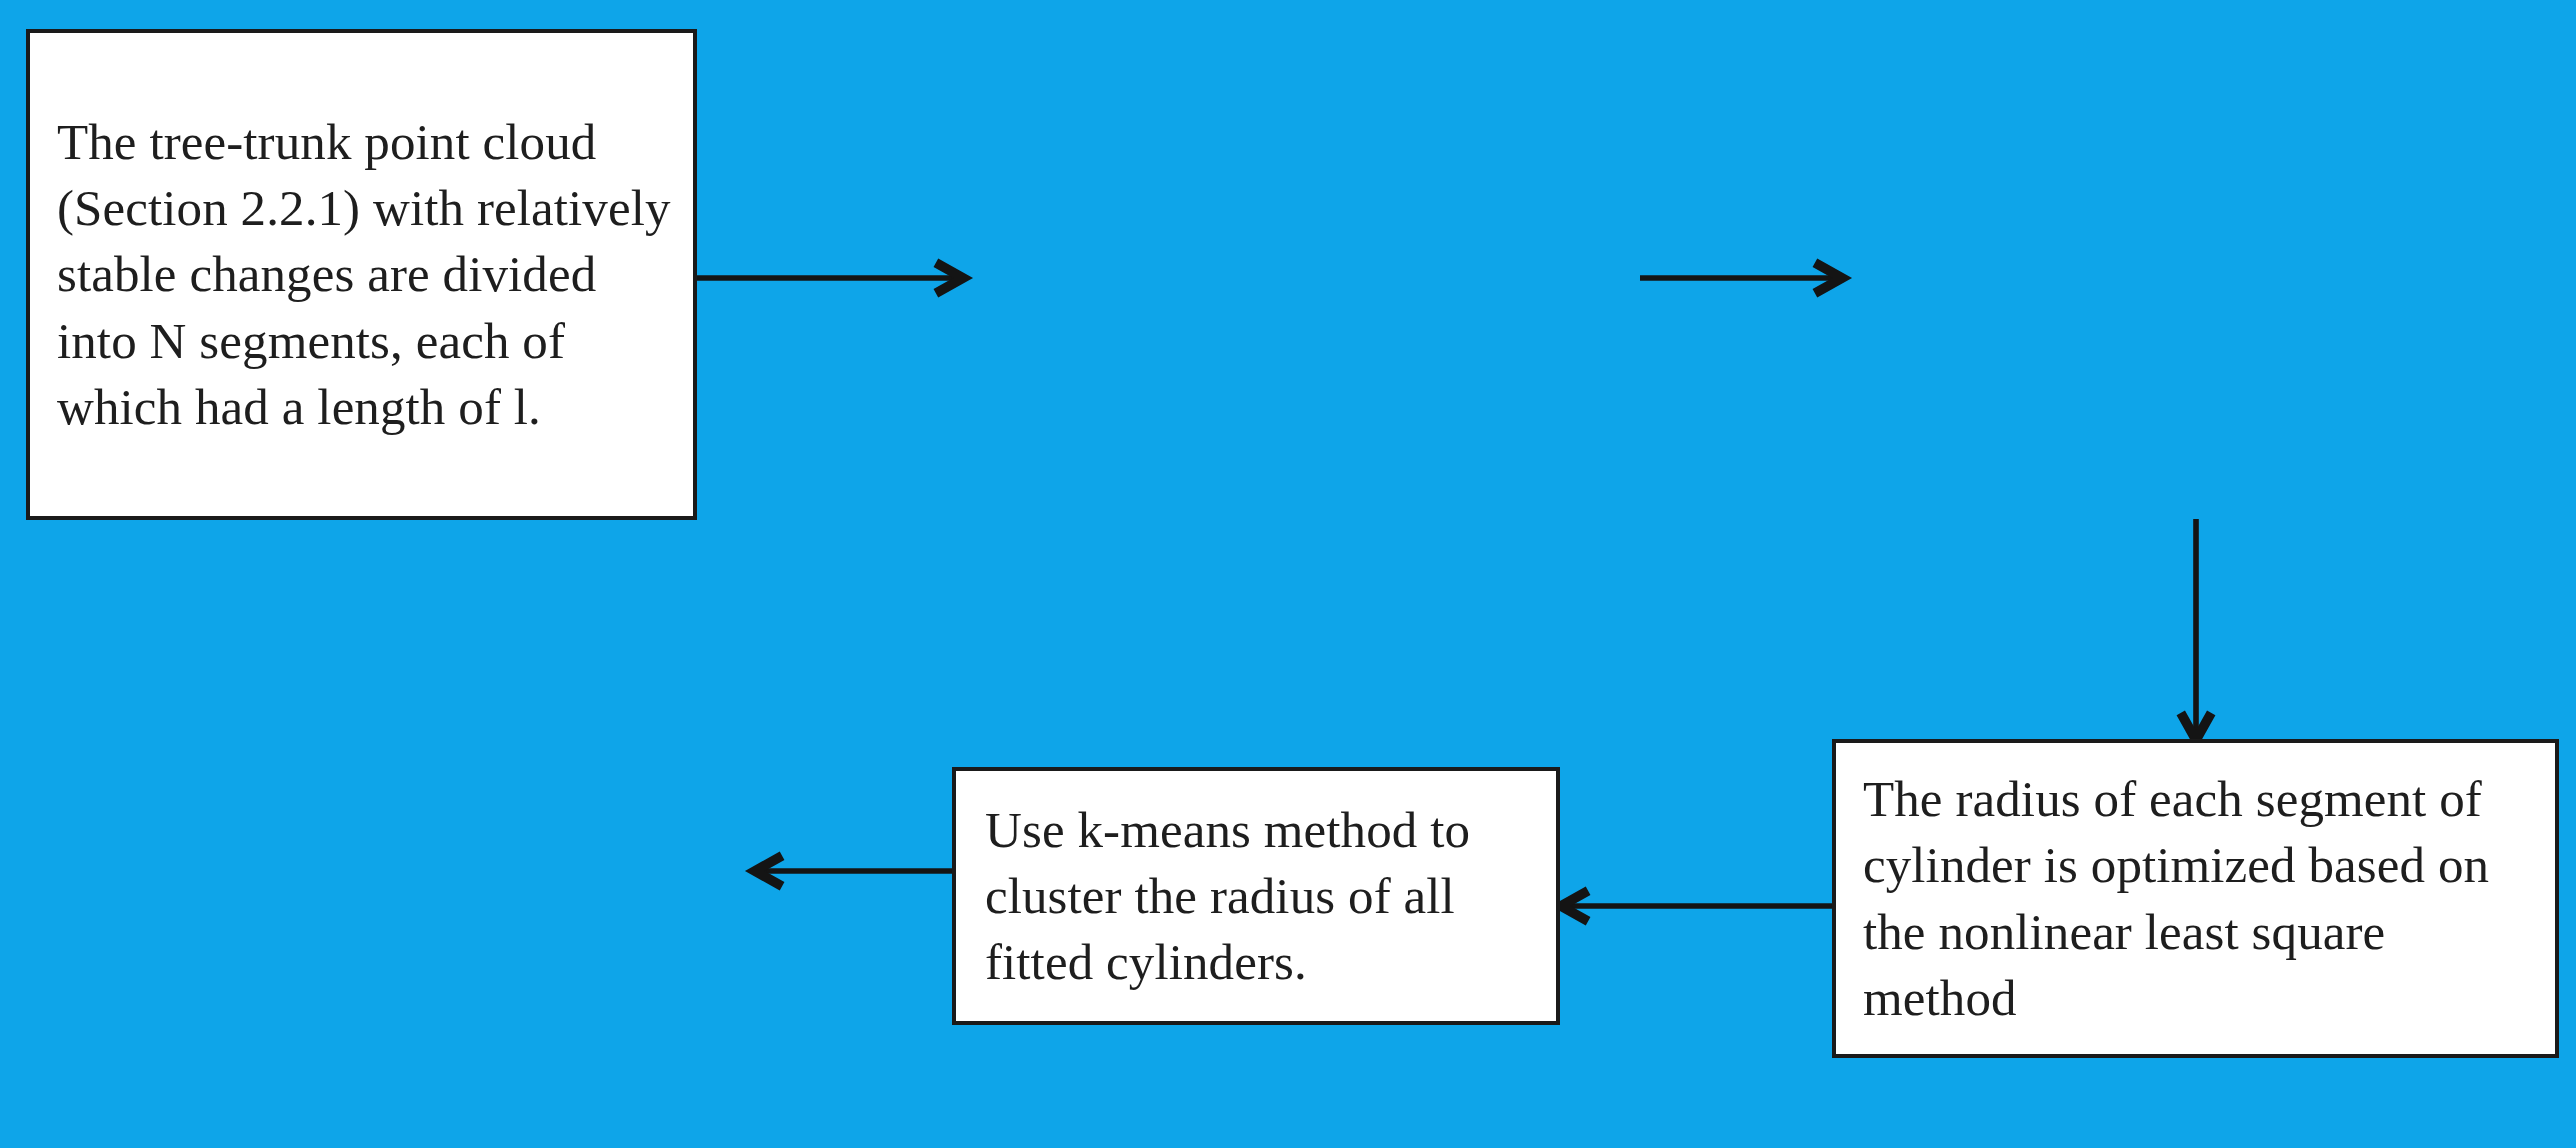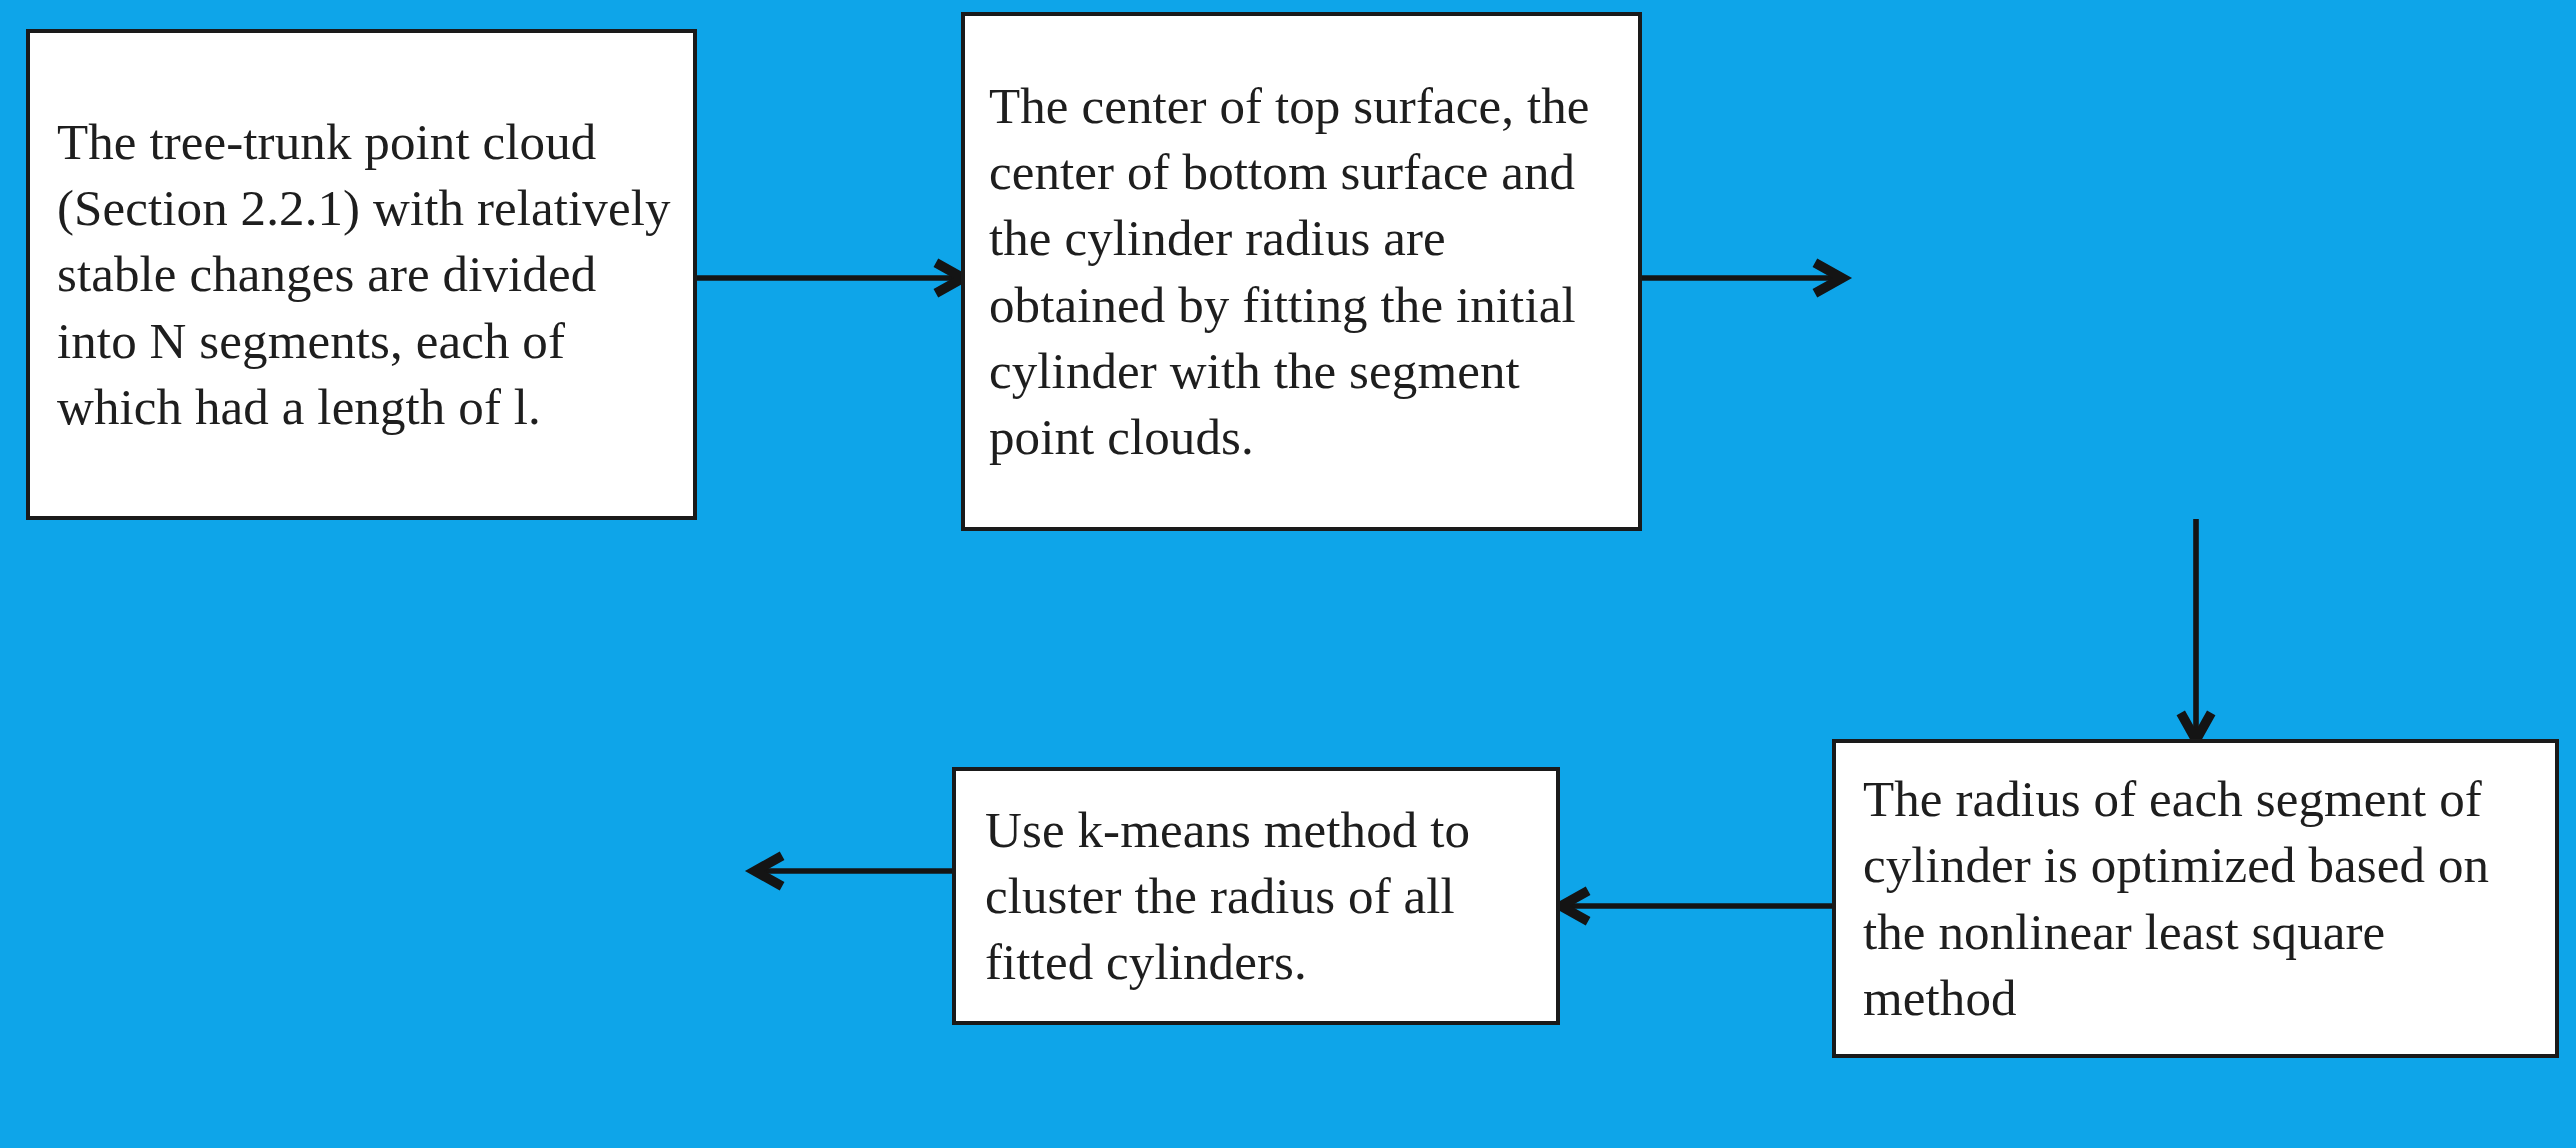--- a/index.html
+++ b/index.html
@@ -62,23 +62,20 @@
 </style>
 </head>
 <body>
 
 <div id="canvas">
 
   <div class="node" id="node-1">
     <span class="node-text">The tree-trunk point cloud (Section 2.2.1) with relatively stable changes are divided into N segments, each of which had a length of l.</span>
   </div>
 
-  <div class="node" id="node-2">
-    <span class="node-text">The center of top surface, the center of bottom surface and the cylinder radius are obtained by fitting the initial cylinder with the segment point clouds.</span>
-  </div>
 
 
   <div class="node" id="node-5">
     <span class="node-text">Use k-means method to cluster the radius of all fitted cylinders.</span>
   </div>
 
   <div class="node" id="node-4">
     <span class="node-text">The radius of each segment of cylinder is optimized based on the nonlinear least square method</span>
   </div>
 

